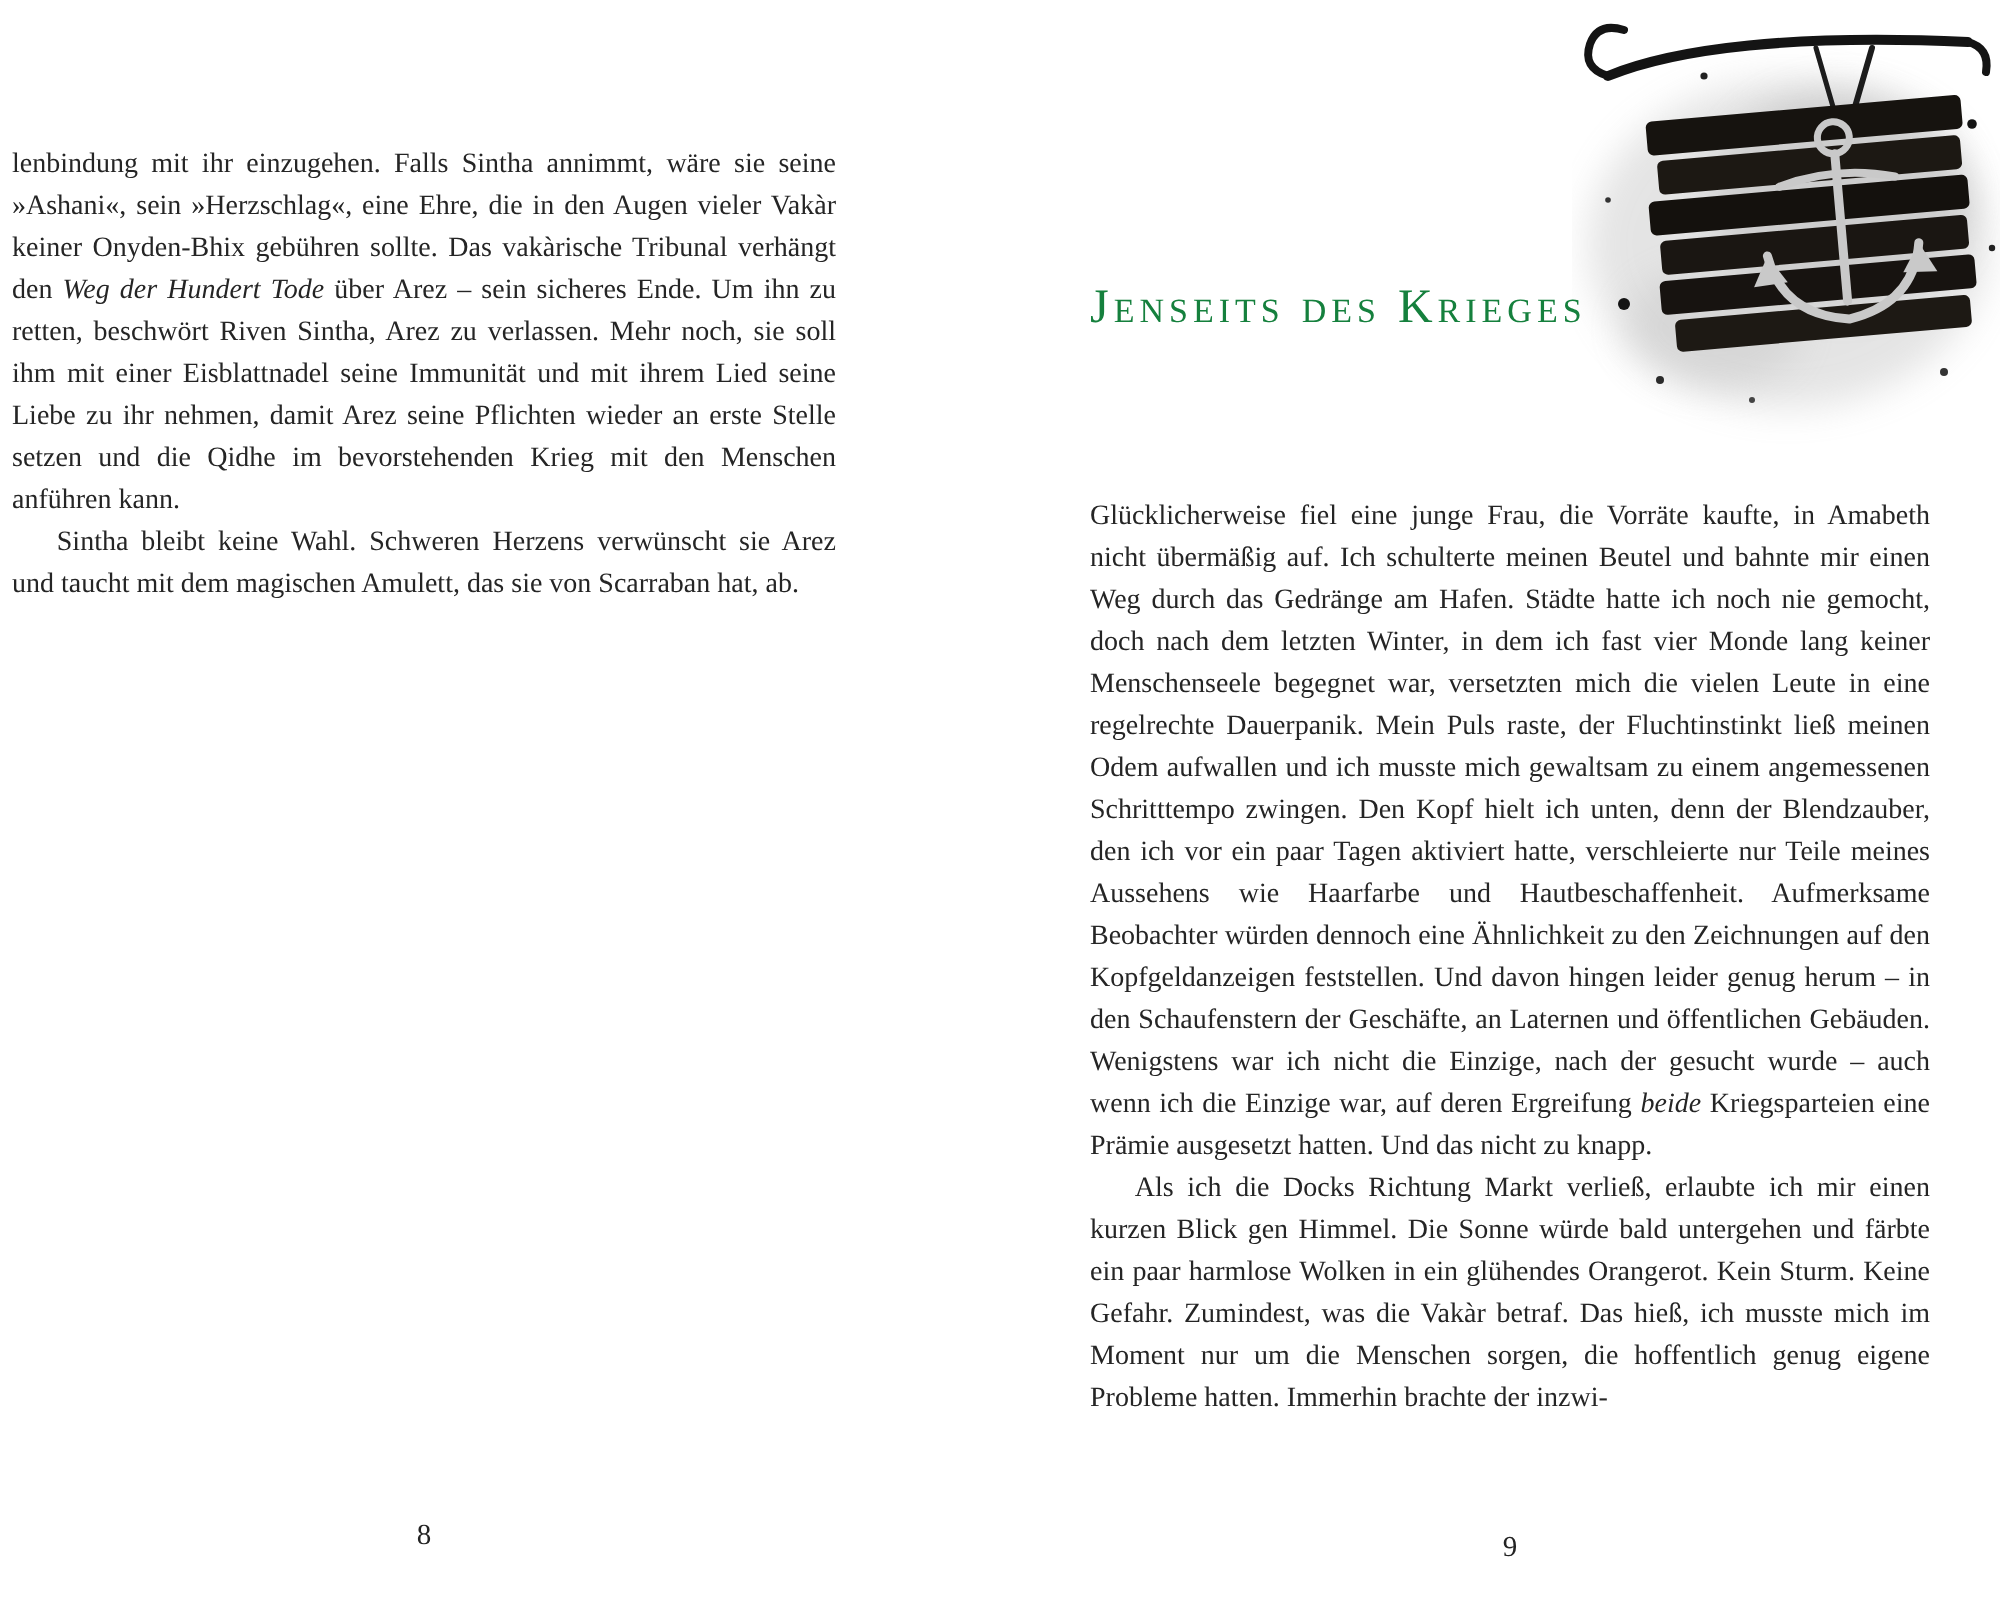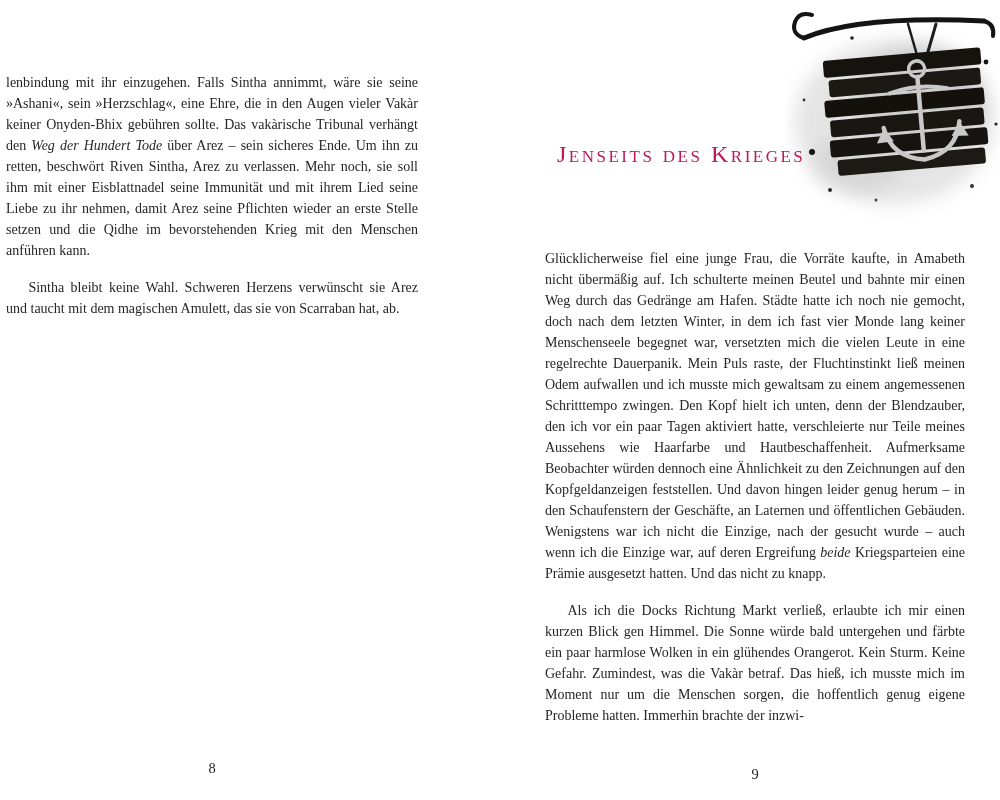--- a/index.html
+++ b/index.html
@@ -17,43 +17,42 @@
   }
   .page-text {
     font-size: 14px;
     line-height: 21px;
     text-align: justify;
     color: #252525;
     hyphens: auto;
     -webkit-hyphens: auto;
   }
   .page-text .para { text-align: justify; }
-  .page-text .para.indent { text-indent: 1.6em; margin-top: 16px; }
+  .page-text .para.indent { text-indent: 1.6em; }
   .left-text {
     position: absolute;
     left: 6px; top: 72px;
     width: 412px; height: 300px;
     overflow: hidden;
   }
   .right-text {
     position: absolute;
     left: 545px; top: 248px;
     width: 420px; height: 524px;
     overflow: hidden;
   }
   .chapter-title {
     position: absolute;
     left: 545px; top: 141px;
     font-variant: small-caps;
     font-weight: normal;
     font-size: 24px;
     letter-spacing: 2.5px;
-    color: #be185d;
+    color: #15803d;
     white-space: nowrap;
-    margin-left: 12px;
   }
   .illustration {
     position: absolute;
     top: 4px; right: -6px;
     width: 220px; height: 220px;
   }
   .page-number {
     position: absolute;
     font-size: 14.5px;
     color: #232323;

